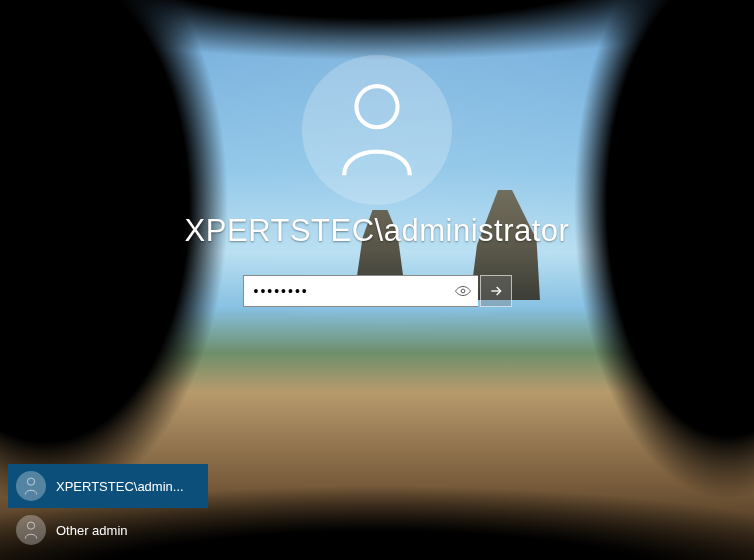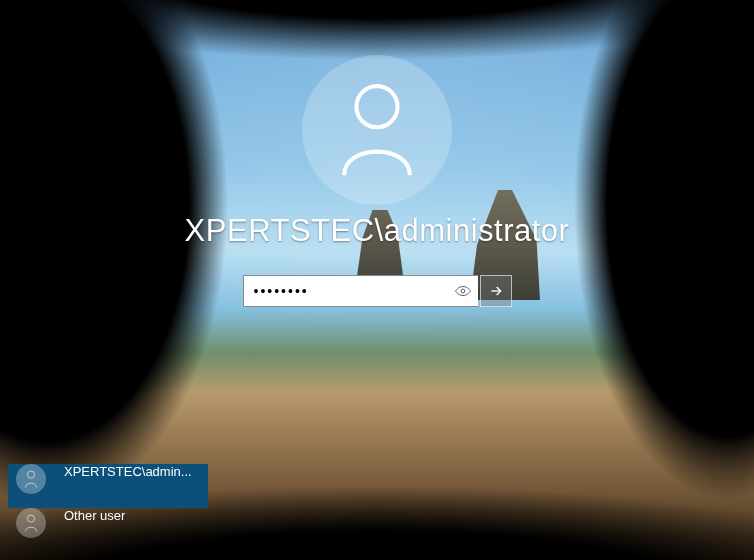--- a/index.html
+++ b/index.html
@@ -150,22 +150,22 @@
     position: absolute;
     z-index: 6;
     left: 8px;
     bottom: 8px;
     width: 200px;
     display: flex;
     flex-direction: column;
   }
   .acct-item {
     display: flex;
-    align-items: flex-start;
-    gap: 18px;
+    align-items: center;
+    gap: 10px;
     height: 44px;
     padding: 0 8px;
     box-sizing: border-box;
     cursor: pointer;
     font-size: 13px;
   }
   .acct-item.selected {
     background: #0b4f7a;
   }
   .acct-avatar {
@@ -236,15 +236,15 @@
     <span class="acct-label">XPERTSTEC\admin...</span>
   </div>
 
   <div class="acct-item">
     <div class="acct-avatar">
       <svg viewBox="0 0 60 70">
         <circle cx="30" cy="18" r="14"></circle>
         <path d="M8 68 C8 46 52 46 52 68"></path>
       </svg>
     </div>
-    <span class="acct-label">Other user</span>
+    <span class="acct-label">Other admin</span>
   </div>
 </div>
 
 </body></html>

